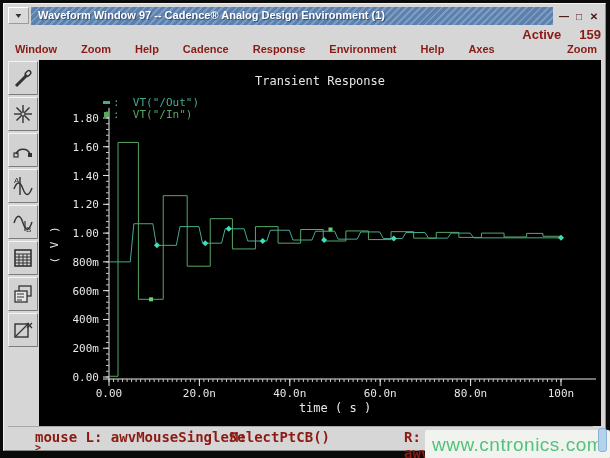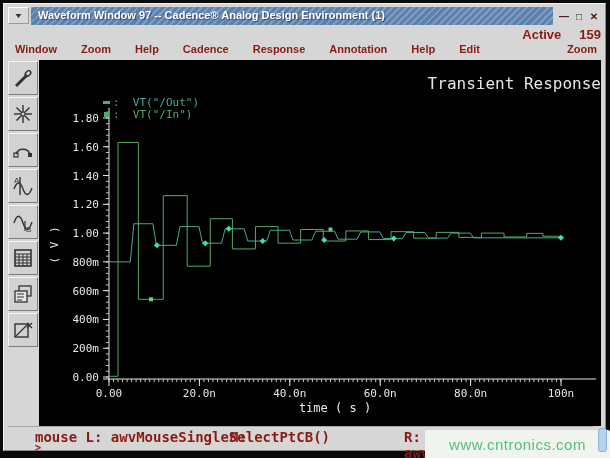--- a/index.html
+++ b/index.html
@@ -32,22 +32,22 @@
 
   
   .toolbar{position:absolute;top:57px;left:4px;width:31px;display:flex;flex-direction:column;}
   .tool-btn{width:30px;height:34px;background:#d2d2d2;border:1px solid #7c7c7c;
          border-top-color:#f4f4f4;border-left-color:#f4f4f4;margin-bottom:2px;
          display:flex;align-items:center;justify-content:center;cursor:pointer;}
   .tool-btn svg{display:block;}
 
   
   .plot{position:absolute;left:35px;top:56px;width:562px;height:366px;background:#000;}
-  .plot-title{position:absolute;top:14px;left:0;width:100%;text-align:right;color:#e6e6e6;
-         font-family:"DejaVu Sans Mono",monospace;font-size:16px;}
+  .plot-title{position:absolute;top:14px;left:0;width:100%;text-align:center;color:#e6e6e6;
+         font-family:"DejaVu Sans Mono",monospace;font-size:12px;}
   .legend{position:absolute;left:64px;top:36px;font-family:"DejaVu Sans Mono",monospace;font-size:11px;}
   .legend-row{height:12px;display:flex;align-items:center;white-space:pre;}
   .lg-marker-dash{display:inline-block;width:7px;height:3px;margin-right:3px;}
   .lg-marker-sq{display:inline-block;width:5px;height:5px;margin:0 4px 0 1px;}
   .ylabel{position:absolute;left:-4px;top:178px;color:#e6e6e6;font-family:"DejaVu Sans Mono",monospace;
          font-size:11px;transform:rotate(-90deg);letter-spacing:1px;}
   #chart-svg{position:absolute;left:0;top:0;}
 
   
   .statusbar{position:absolute;left:4px;right:12px;top:422px;height:15px;background:#d6d6d6;
@@ -55,21 +55,21 @@
          color:#8b1a12;font-weight:bold;}
   .statusbar .s-left{position:absolute;left:27px;top:2px;}
   .statusbar .s-mid{position:absolute;left:222px;top:2px;}
   .statusbar .s-right{position:absolute;left:396px;top:2px;}
   .promptbar{position:absolute;left:4px;right:12px;top:437px;height:14px;
          font-family:"DejaVu Sans Mono",monospace;font-size:10px;color:#8b1a12;font-weight:bold;}
   .promptbar span{position:absolute;left:27px;top:1px;}
 
   
   .watermark{position:absolute;left:421px;top:426px;width:185px;height:29px;background:#f0f3ee;
-         border-radius:2px;text-align:center;line-height:29px;color:#54c27c;font-size:15px;
+         border-radius:2px;text-align:center;line-height:29px;color:#54c27c;font-size:19px;
          font-family:"Liberation Sans",sans-serif;letter-spacing:0.5px;z-index:9;}
   .scroll-thumb{position:absolute;left:594px;top:424px;width:9px;height:24px;background:#b4d2ec;
          border:1px solid #8fb2d2;border-radius:3px;z-index:10;}
 </style>
 </head>
 <body>
 
 <div class="frame">
   <div class="window">
 
@@ -88,23 +88,23 @@
     <div class="inforow">
       <span>Active</span><span class="num">159</span>
     </div>
 
     <div class="menubar" id="menubar">
         <span class="menu-item">Window</span>
         <span class="menu-item">Zoom</span>
         <span class="menu-item">Help</span>
         <span class="menu-item">Cadence</span>
         <span class="menu-item">Response</span>
-        <span class="menu-item">Annotation</span>
+        <span class="menu-item">Environment</span>
         <span class="menu-item">Help</span>
-        <span class="menu-item">Edit</span>
+        <span class="menu-item">Axes</span>
       <span class="menu-item menu-help">Zoom</span>
     </div>
 
     <div class="toolbar">
       <div class="tool-btn">
         <svg width="24" height="24" viewBox="0 0 24 24">
           <path d="M5 20 L16 9" stroke="#333" stroke-width="3" fill="none"></path>
           <ellipse cx="17" cy="7.5" rx="3.2" ry="2.2" transform="rotate(-45 17 7.5)" fill="none" stroke="#333" stroke-width="1.4"></ellipse>
         </svg>
       </div>

